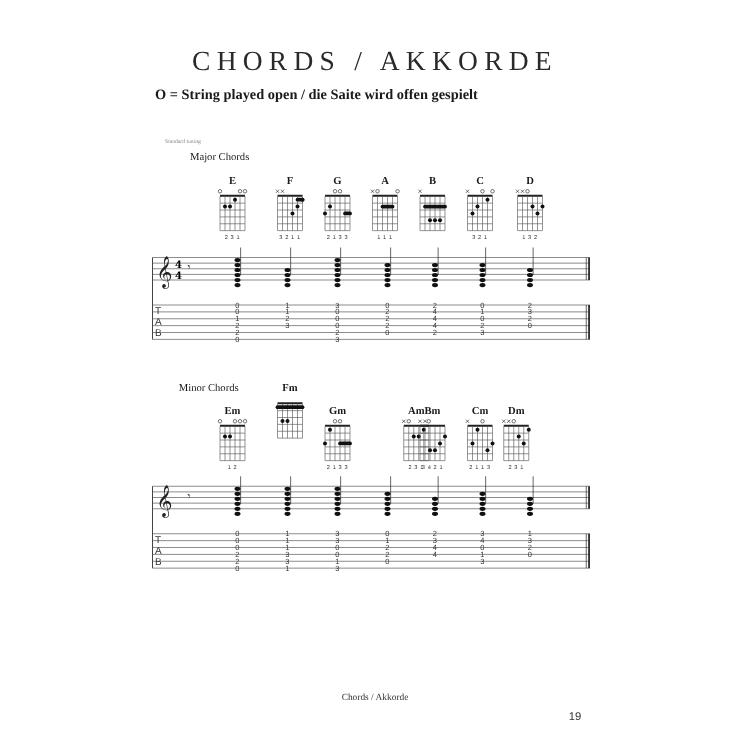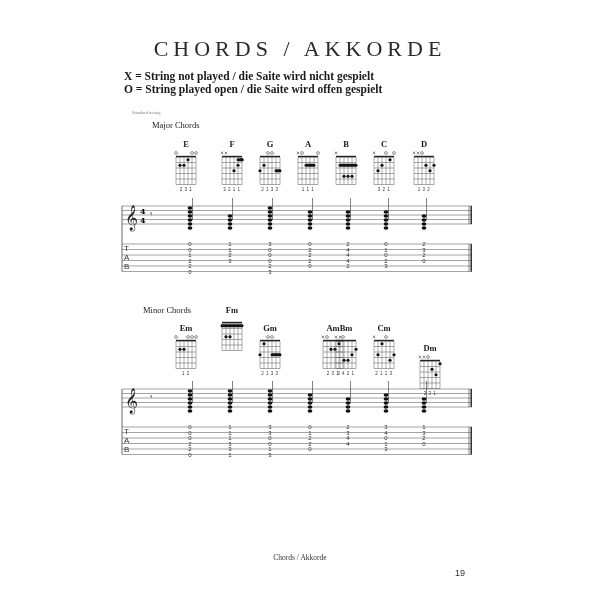--- a/index.html
+++ b/index.html
@@ -17,21 +17,20 @@
   .footer { position:absolute; top:553px; left:0; width:600px; text-align:center; font-size:7.5px; color:#333; }
   .pagenum { position:absolute; top:568px; left:455px; font-size:9px; font-family:"Liberation Sans", sans-serif; color:#333; }
   .tabnum { font-family:"Liberation Sans", sans-serif; font-size:6px; fill:#333; }
 </style>
 </head>
 <body>
 
 <div class="title">CHORDS / AKKORDE</div>
 
 <div class="legend">
-  <div>X = String not played / die Saite wird nicht gespielt</div>
   <div>O = String played open / die Saite wird offen gespielt</div>
 </div>
 <div class="tuning">Standard tuning</div>
 
 <div class="section" style="left:152px; top:120px;">Major Chords</div>
 <div class="section" style="left:143px; top:305px;">Minor Chords</div>
 
 <div id="major-diagrams">
     <div class="chord" style="left: 172px; top: 139px;">
       <div class="name">E</div>
@@ -344,21 +343,21 @@
         <circle cx="15" cy="4" r="1.4" fill="none" stroke="#222" stroke-width="0.5"></circle>
         <line x1="1.7" y1="2.7" x2="4.3" y2="5.3" stroke="#222" stroke-width="0.5"></line>
         <line x1="4.3" y1="2.7" x2="1.7" y2="5.3" stroke="#222" stroke-width="0.5"></line>
         <circle cx="7" cy="21.75" r="1.6" fill="#111"></circle>
         <circle cx="11" cy="10.75" r="1.6" fill="#111"></circle>
         <circle cx="19" cy="27.25" r="1.6" fill="#111"></circle>
         <circle cx="23" cy="21.75" r="1.6" fill="#111"></circle>
       </svg>
       <div class="fingers">2 1   1 3</div>
     </div>
-    <div class="chord" style="left: 416px; top: 323px; margin-top: 20px;">
+    <div class="chord" style="left: 399px; top: 323px;">
       <div class="name">Dm</div>
       <svg width="26" height="38">
         <rect x="3" y="6.8" width="20" height="1.6" fill="#222"></rect>
         <line x1="3" y1="8" x2="3" y2="35.5" stroke="#555" stroke-width="0.5"></line>
         <line x1="7" y1="8" x2="7" y2="35.5" stroke="#555" stroke-width="0.5"></line>
         <line x1="11" y1="8" x2="11" y2="35.5" stroke="#555" stroke-width="0.5"></line>
         <line x1="15" y1="8" x2="15" y2="35.5" stroke="#555" stroke-width="0.5"></line>
         <line x1="19" y1="8" x2="19" y2="35.5" stroke="#555" stroke-width="0.5"></line>
         <line x1="23" y1="8" x2="23" y2="35.5" stroke="#555" stroke-width="0.5"></line>
         <line x1="3" y1="13.5" x2="23" y2="13.5" stroke="#555" stroke-width="0.5"></line>

